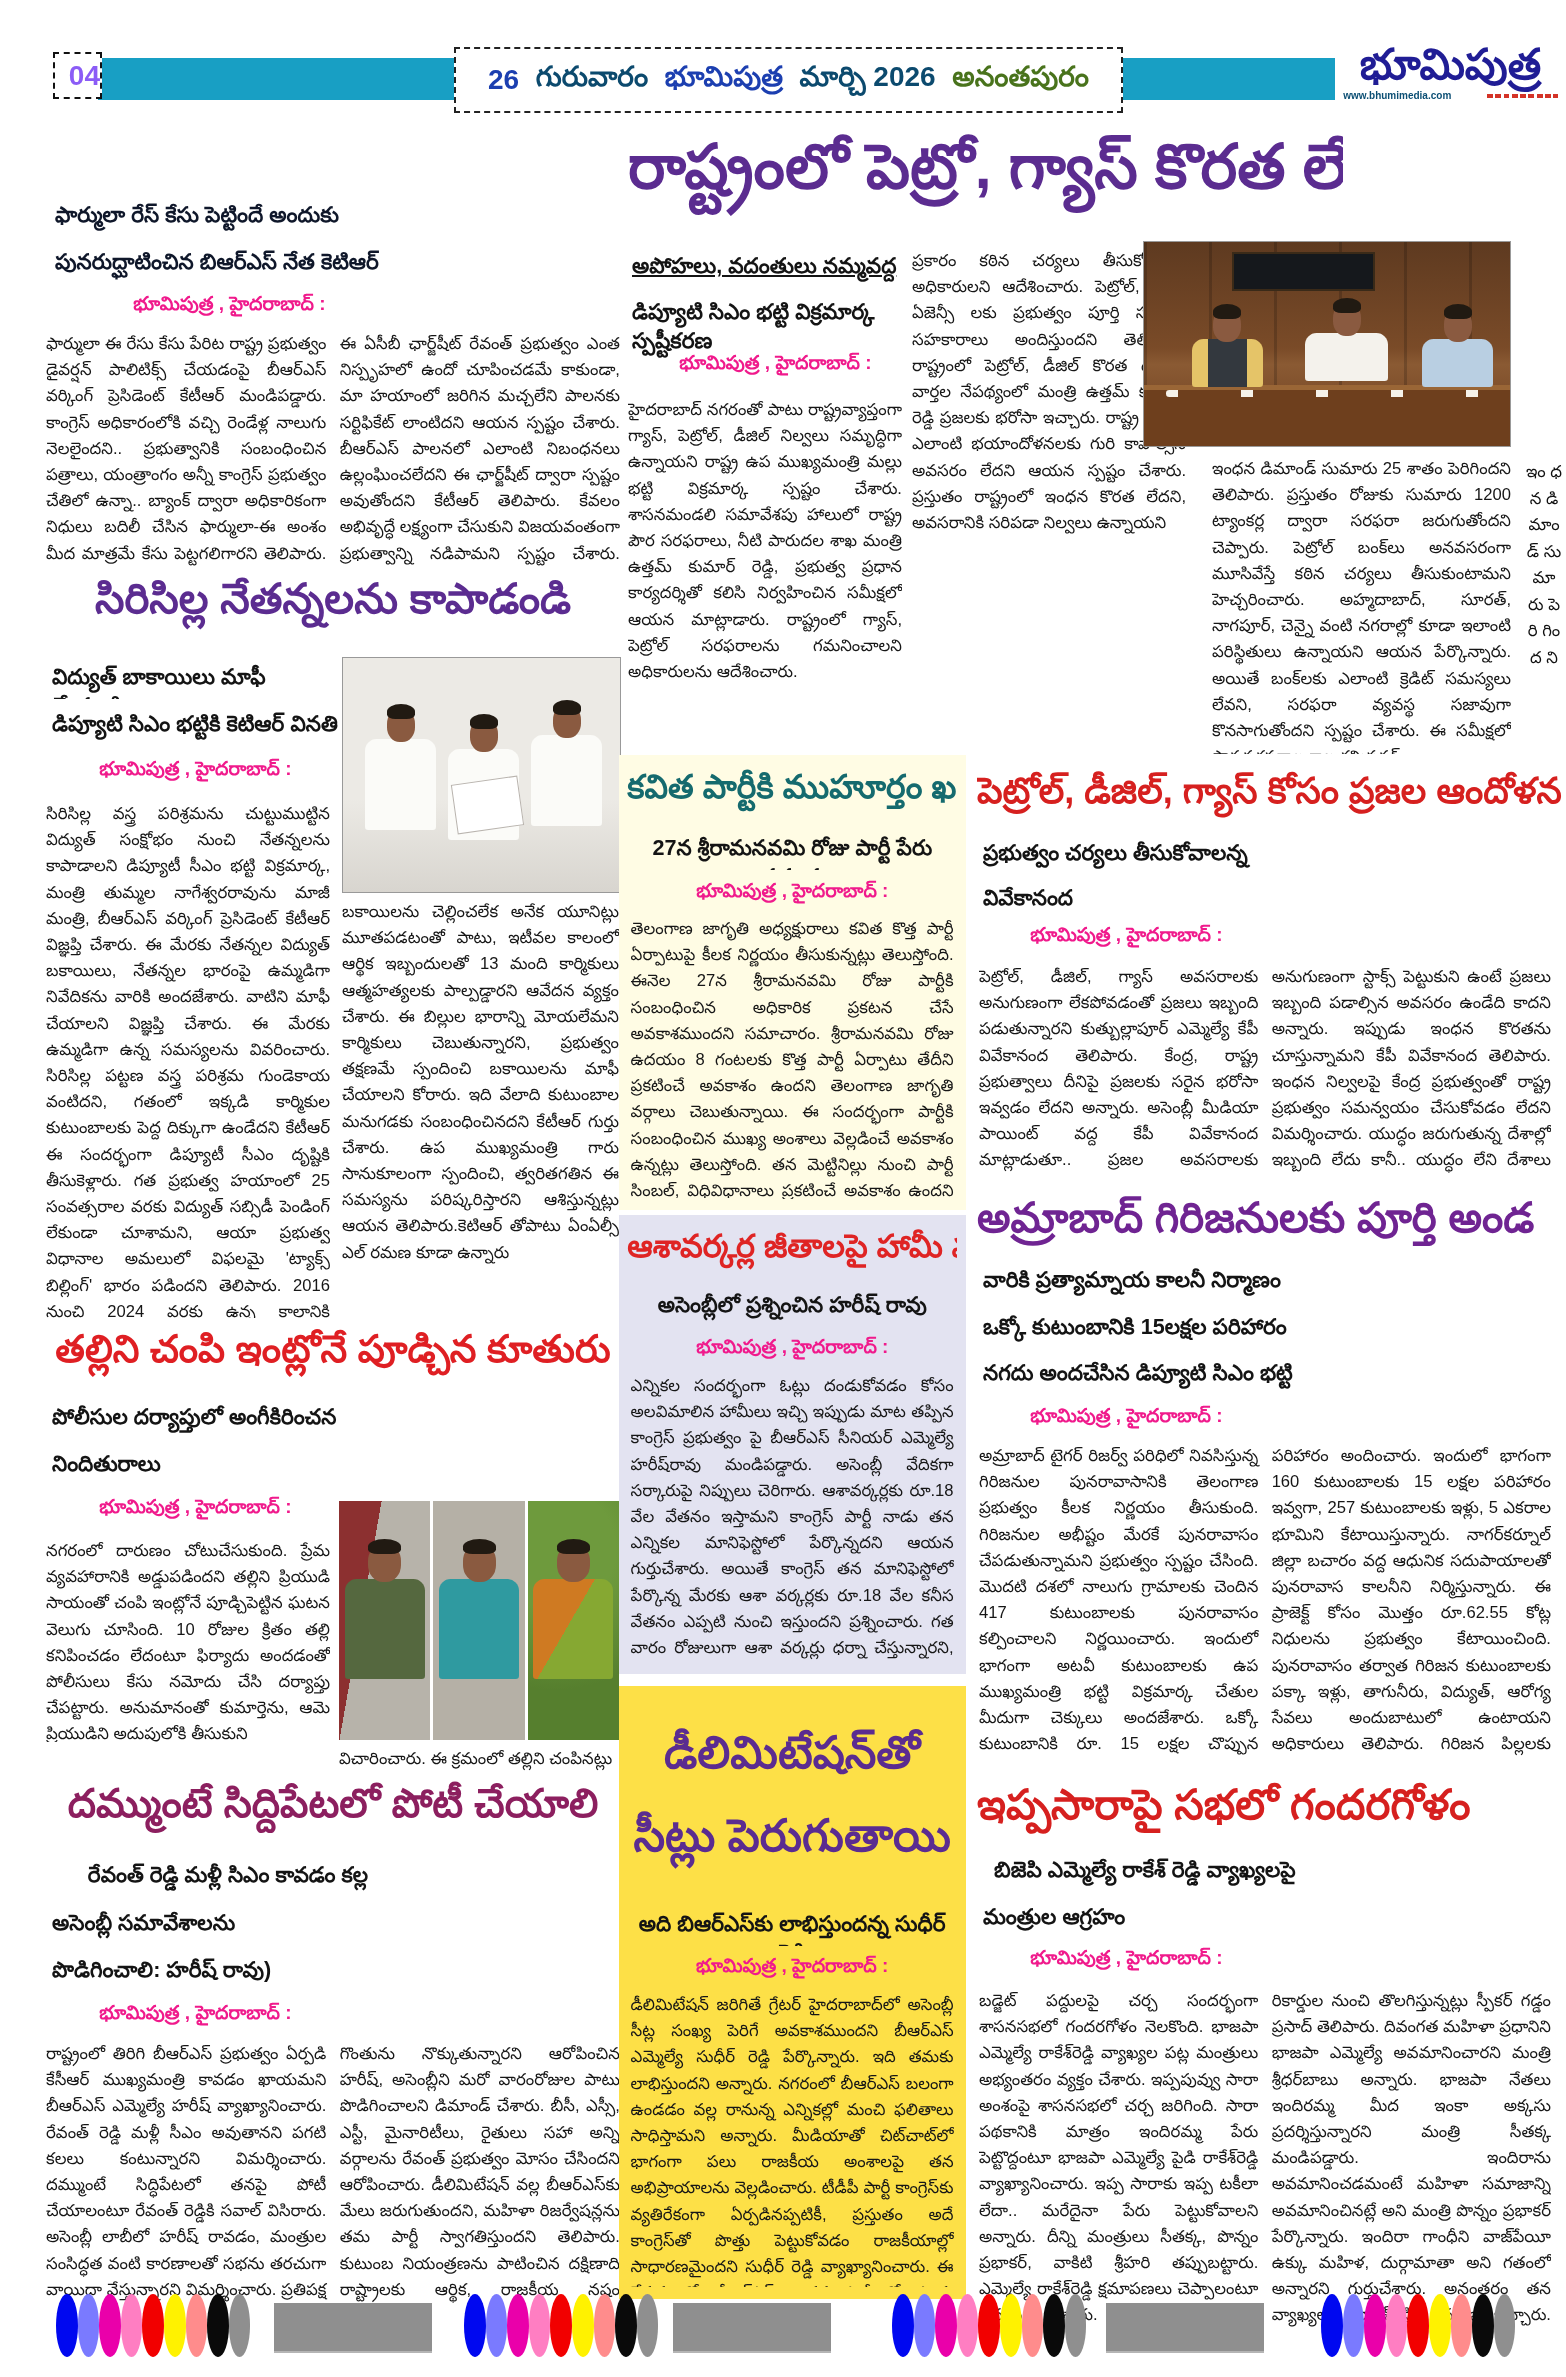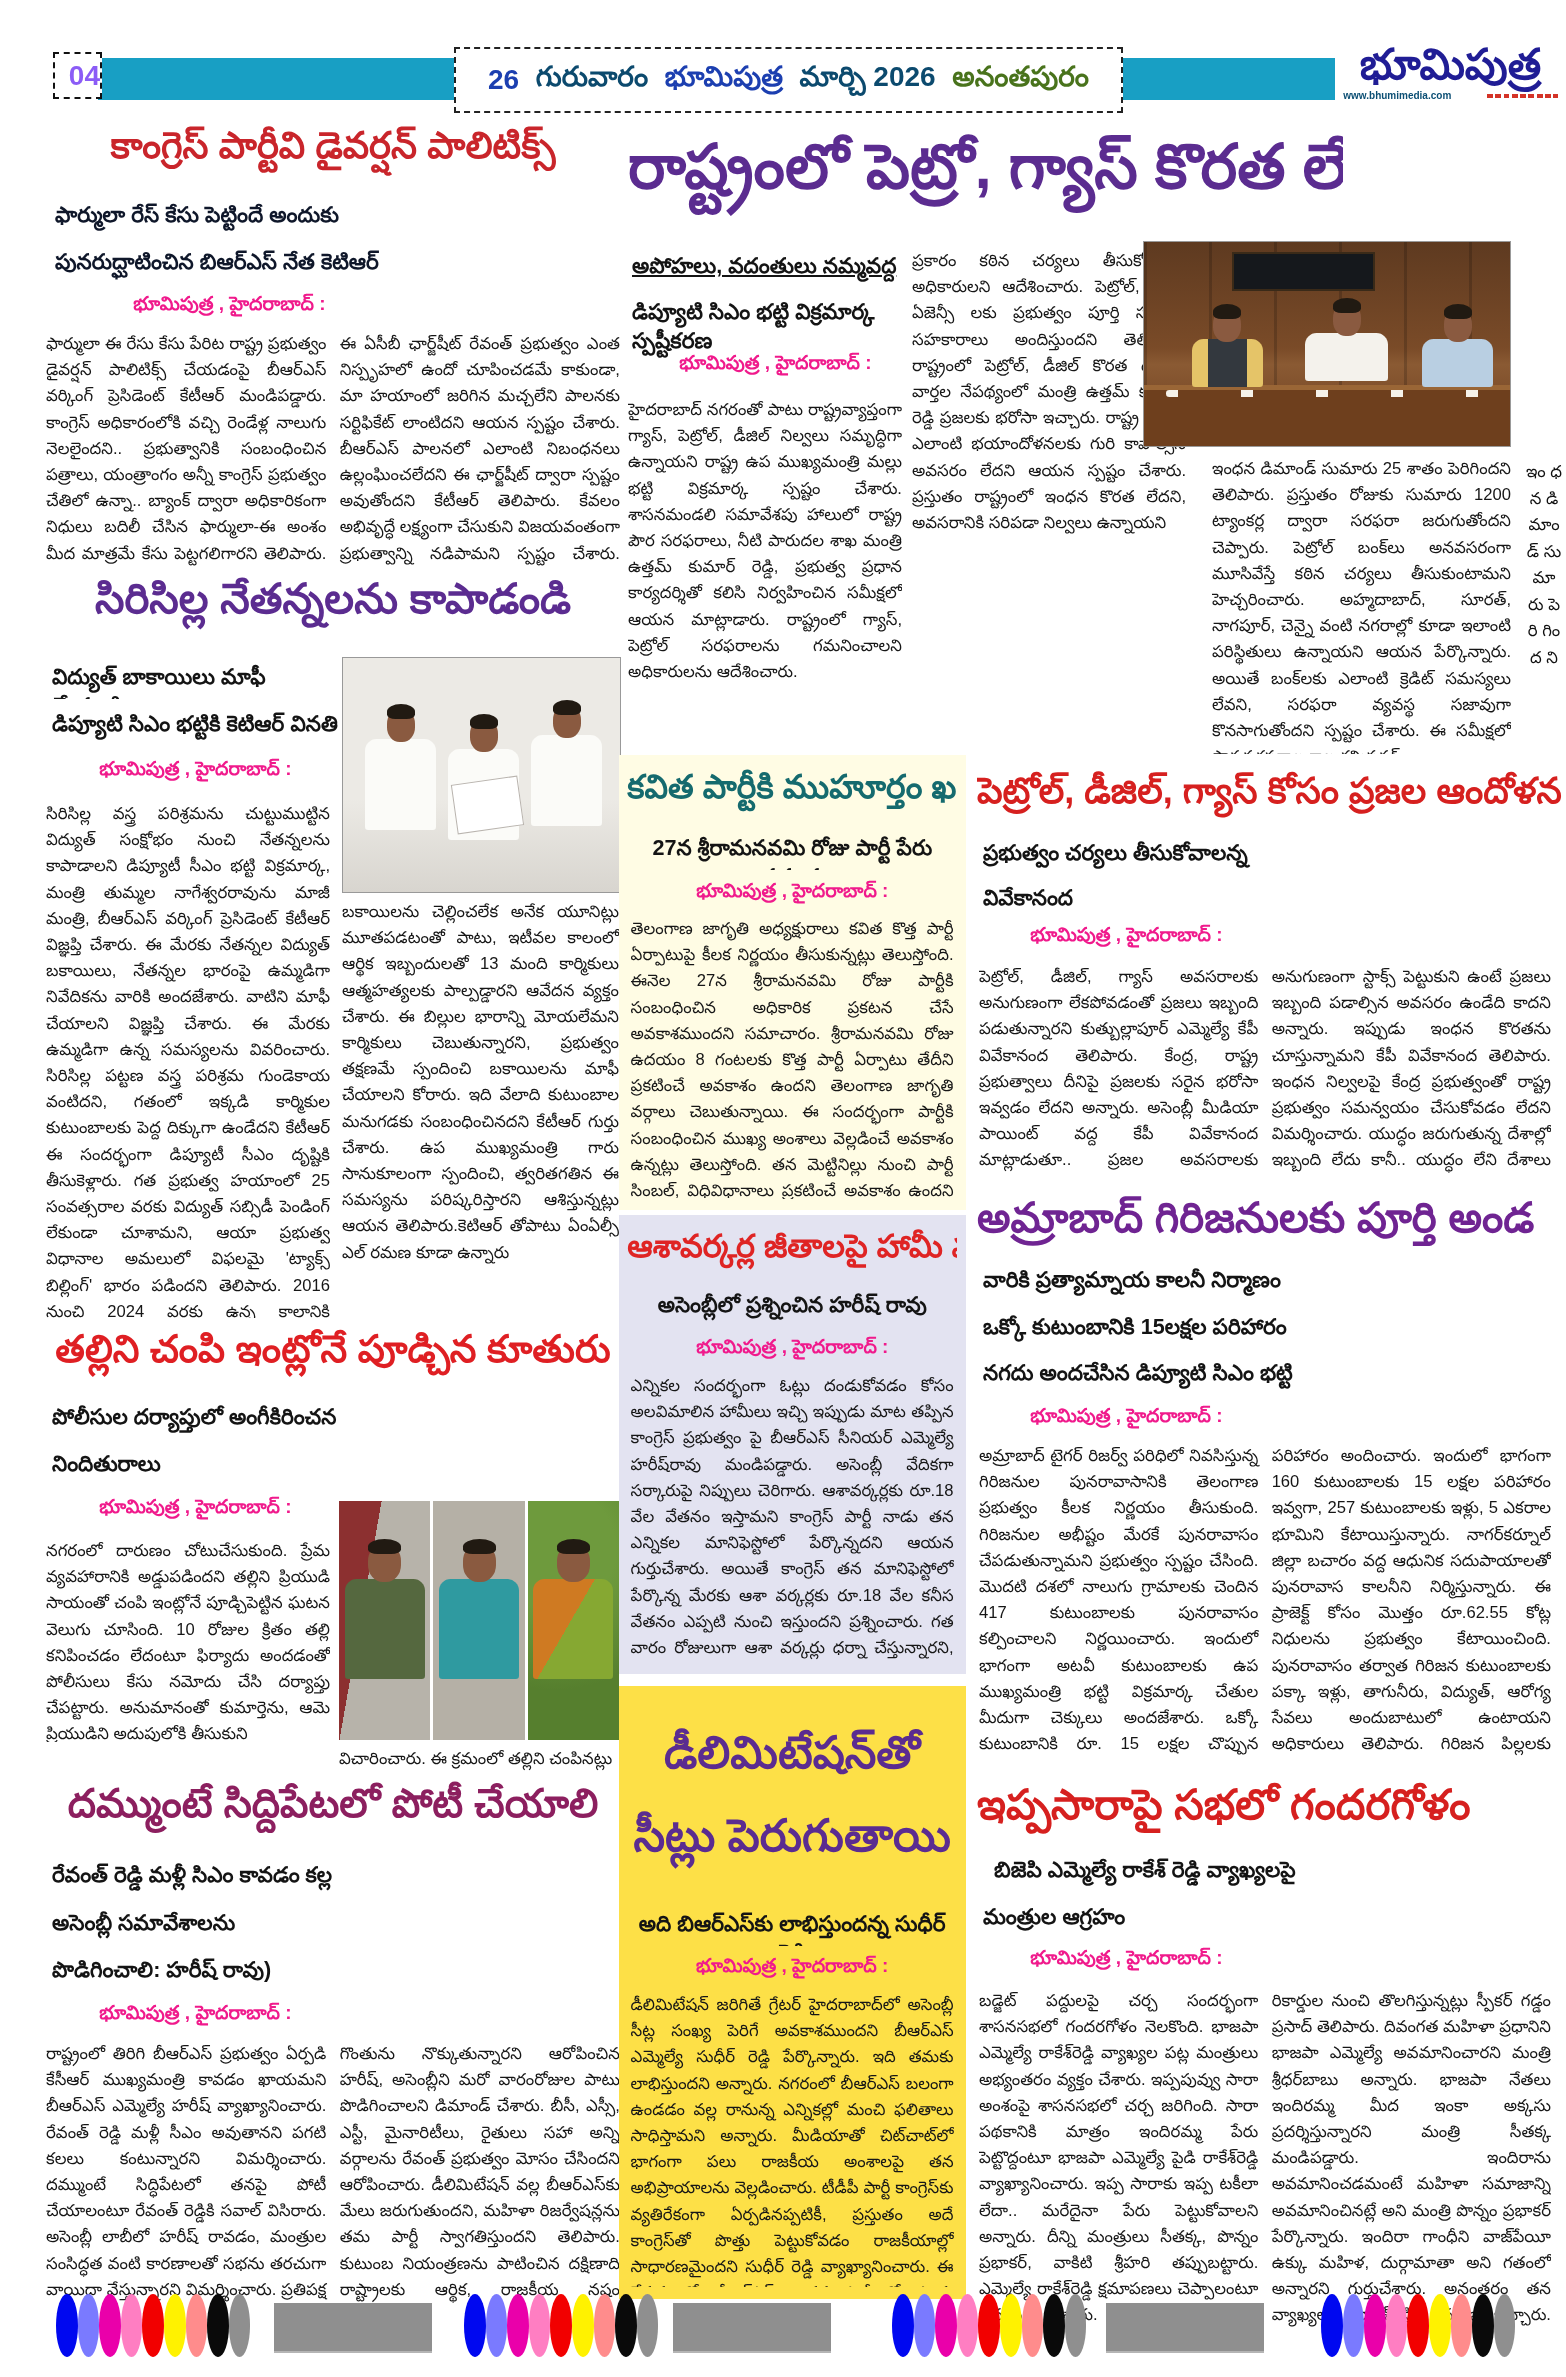--- a/index.html
+++ b/index.html
@@ -44,21 +44,21 @@
 
   #a3-head{left:46px;top:1328px;width:574px;height:58px;font-size:38px;color:#df1f23;}
   #a3-sub1{left:52px;top:1402px;width:287px;height:37px;}
   #a3-sub2{left:52px;top:1449px;width:287px;height:37px;}
   #a3-byline{left:52px;top:1496px;width:287px;height:28px;}
   #a3-bodyL{left:46px;top:1538px;width:284px;height:204px;}
   #a3-photos{left:339px;top:1501px;width:280px;height:239px;display:flex;gap:3.3px;}
   #a3-caption{left:339px;top:1746px;width:280px;height:28px;}
 
   #a4-head{left:46px;top:1781px;width:574px;height:62px;font-size:40px;color:#8c1f5f;}
-  #a4-sub1{left:52px;top:1860px;width:316px;height:37px;}
+  #a4-sub1{left:52px;top:1860px;width:316px;height:37px;text-align:right;}
   #a4-sub2{left:52px;top:1908px;width:316px;height:37px;}
   #a4-sub3{left:52px;top:1955px;width:316px;height:37px;}
   #a4-byline{left:52px;top:2002px;width:287px;height:28px;}
   #a4-body{left:46px;top:2041px;width:574px;height:278px;}
 
   
   #m-head{left:628px;top:131px;width:715px;height:101px;font-size:62px;color:#5b2c90;text-align:left;}
   #m-sub1{left:632px;top:251px;width:287px;height:37px;text-decoration:underline;}
   #m-sub2{left:632px;top:297px;width:287px;height:73px;}
   #m-byline{left:632px;top:352px;width:287px;height:28px;}
@@ -161,21 +161,20 @@
     <span class="d-green">అనంతపురం</span>
   </div>
   <div class="abs" id="logo">
     <div class="logo-title">భూమిపుత్ర</div>
     <div class="logo-sub">
       <span class="logo-web">www.bhumimedia.com</span>
       <span class="rule-red"></span>
     </div>
   </div>
 
-  <div class="abs hl nowrap" id="a1-head">కాంగ్రెస్ పార్టీవి డైవర్షన్ పాలిటిక్స్</div>
   <div class="abs sub red" id="a1-sub1">ఫార్ములా రేస్ కేసు పెట్టిందే అందుకు</div>
   <div class="abs sub red" id="a1-sub2">పునరుద్ఘాటించిన బిఆర్ఎస్ నేత కెటిఆర్</div>
   <div class="abs byline" id="a1-byline">భూమిపుత్ర , హైదరాబాద్ :</div>
   <div class="abs bodytxt cols2" id="a1-body">ఫార్ములా ఈ రేసు కేసు పేరిట రాష్ట్ర ప్రభుత్వం డైవర్షన్ పాలిటిక్స్ చేయడంపై బీఆర్ఎస్ వర్కింగ్ ప్రెసిడెంట్ కేటీఆర్ మండిపడ్డారు. కాంగ్రెస్ అధికారంలోకి వచ్చి రెండేళ్ల నాలుగు నెలలైందని.. ప్రభుత్వానికి సంబంధించిన పత్రాలు, యంత్రాంగం అన్నీ కాంగ్రెస్ ప్రభుత్వం చేతిలో ఉన్నా.. బ్యాంక్ ద్వారా అధికారికంగా నిధులు బదిలీ చేసిన ఫార్ములా-ఈ అంశం మీద మాత్రమే కేసు పెట్టగలిగారని తెలిపారు. ఈ ఏసీబీ ఛార్జ్‌షీట్ రేవంత్ ప్రభుత్వం ఎంత నిస్పృహలో ఉందో చూపించడమే కాకుండా, మా హయాంలో జరిగిన మచ్చలేని పాలనకు సర్టిఫికేట్ లాంటిదని ఆయన స్పష్టం చేశారు. బీఆర్ఎస్ పాలనలో ఎలాంటి నిబంధనలు ఉల్లంఘించలేదని ఈ ఛార్జ్‌షీట్ ద్వారా స్పష్టం అవుతోందని కేటీఆర్ తెలిపారు. కేవలం అభివృద్ధే లక్ష్యంగా చేసుకుని విజయవంతంగా ప్రభుత్వాన్ని నడిపామని స్పష్టం చేశారు. ఫార్ములా-ఈ రేస్ ద్వారా హైదరాబాద్‌ను ప్రపంచ నగరాల సరసన నిలిపేందుకు ఉపయోగించిన ?49 కోట్ల బ్యాంక్-టు-బ్యాంక్ నిధుల బదిలీని కాంగ్రెస్ ప్రభుత్వం స్కామ్ అంటుందా? అని ప్రశ్నించారు. స్కాంగ్రెస్ నాయకులారా.. రండి చూసుకుందామని సవాలు విసిరారు.</div>
 
   <div class="abs hl nowrap" id="a2-head">సిరిసిల్ల నేతన్నలను కాపాడండి</div>
   <div class="abs sub" id="a2-sub1">విద్యుత్ బాకాయిలు మాఫీ చేయండి</div>
   <div class="abs sub" id="a2-sub2">డిప్యూటి సిఎం భట్టికి కెటిఆర్ వినతి</div>
   <div class="abs byline" id="a2-byline">భూమిపుత్ర , హైదరాబాద్ :</div>
   <div class="abs bodytxt" id="a2-bodyL">సిరిసిల్ల వస్త్ర పరిశ్రమను చుట్టుముట్టిన విద్యుత్ సంక్షోభం నుంచి నేతన్నలను కాపాడాలని డిప్యూటీ సీఎం భట్టి విక్రమార్క, మంత్రి తుమ్మల నాగేశ్వరరావును మాజీ మంత్రి, బీఆర్ఎస్ వర్కింగ్ ప్రెసిడెంట్ కేటీఆర్ విజ్ఞప్తి చేశారు. ఈ మేరకు నేతన్నల విద్యుత్ బకాయిలు, నేతన్నల భారంపై ఉమ్మడిగా నివేదికను వారికి అందజేశారు. వాటిని మాఫీ చేయాలని విజ్ఞప్తి చేశారు. ఈ మేరకు ఉమ్మడిగా ఉన్న సమస్యలను వివరించారు. సిరిసిల్ల పట్టణ వస్త్ర పరిశ్రమ గుండెకాయ వంటిదని, గతంలో ఇక్కడి కార్మికుల కుటుంబాలకు పెద్ద దిక్కుగా ఉండేదని కేటీఆర్ ఈ సందర్భంగా డిప్యూటీ సీఎం దృష్టికి తీసుకెళ్లారు. గత ప్రభుత్వ హయాంలో 25 సంవత్సరాల వరకు విద్యుత్ సబ్సిడీ పెండింగ్ లేకుండా చూశామని, ఆయా ప్రభుత్వ విధానాల అమలులో విఫలమై 'ట్యాక్స్ బిల్లింగ్' భారం పడిందని తెలిపారు. 2016 నుంచి 2024 వరకు ఉన్న కాలానికి సంబంధించి సుమారు 127 ఎస్.ఎస్.ఐ యూనిట్లపై అధికారులు రూ. 19 కోట్ల బ్యాక్ బిల్లింగ్ భారం మోపారని, అది సర్‌చార్జిలతో కలిపి ఇప్పుడు రూ. 38 కోట్లకు చేరిందని కేటీఆర్ పేర్కొన్నారు. ఈ భారీ</div>

